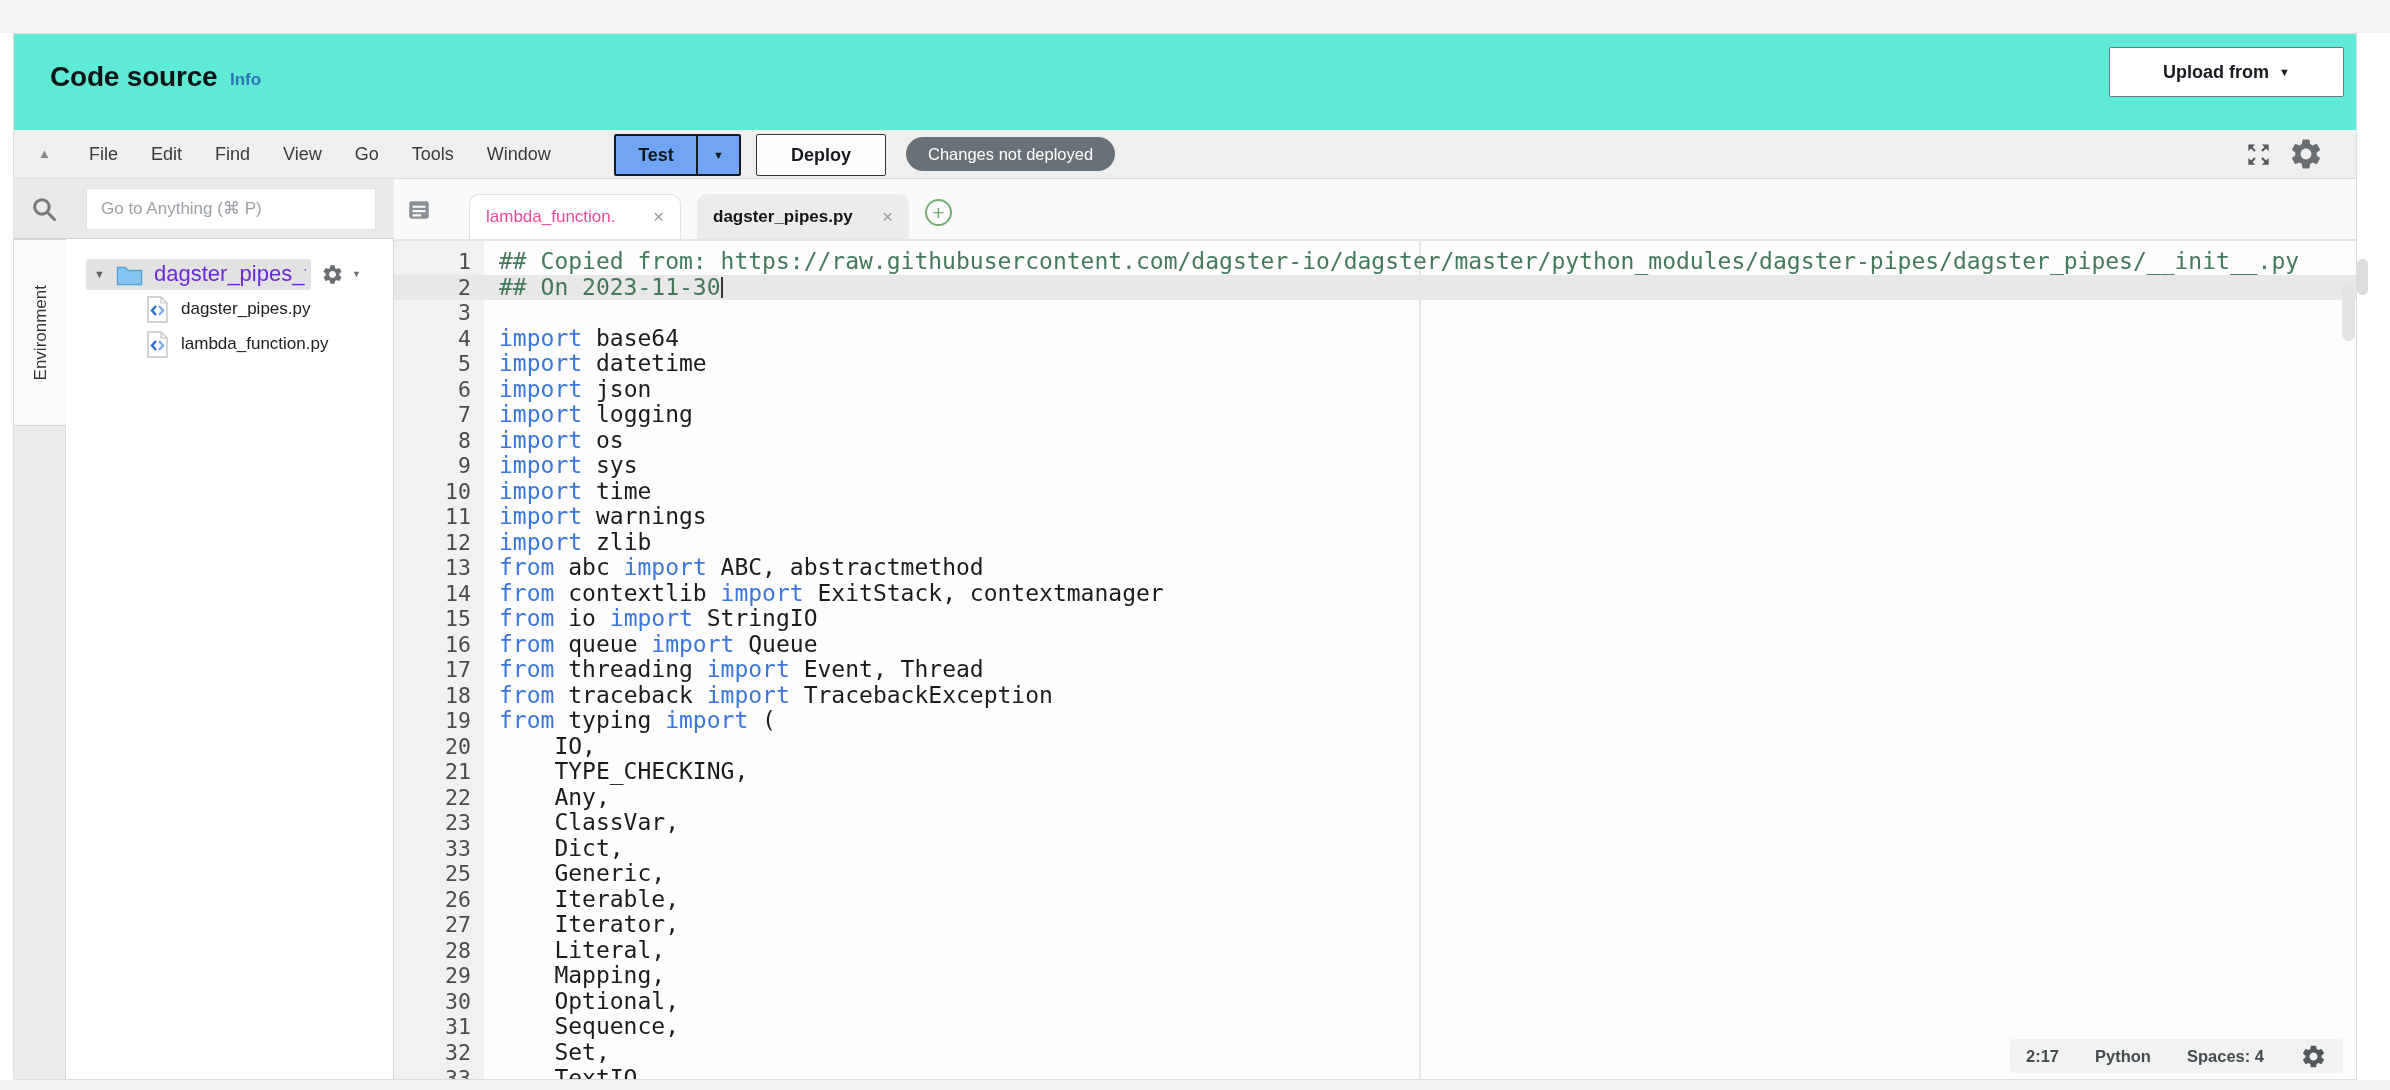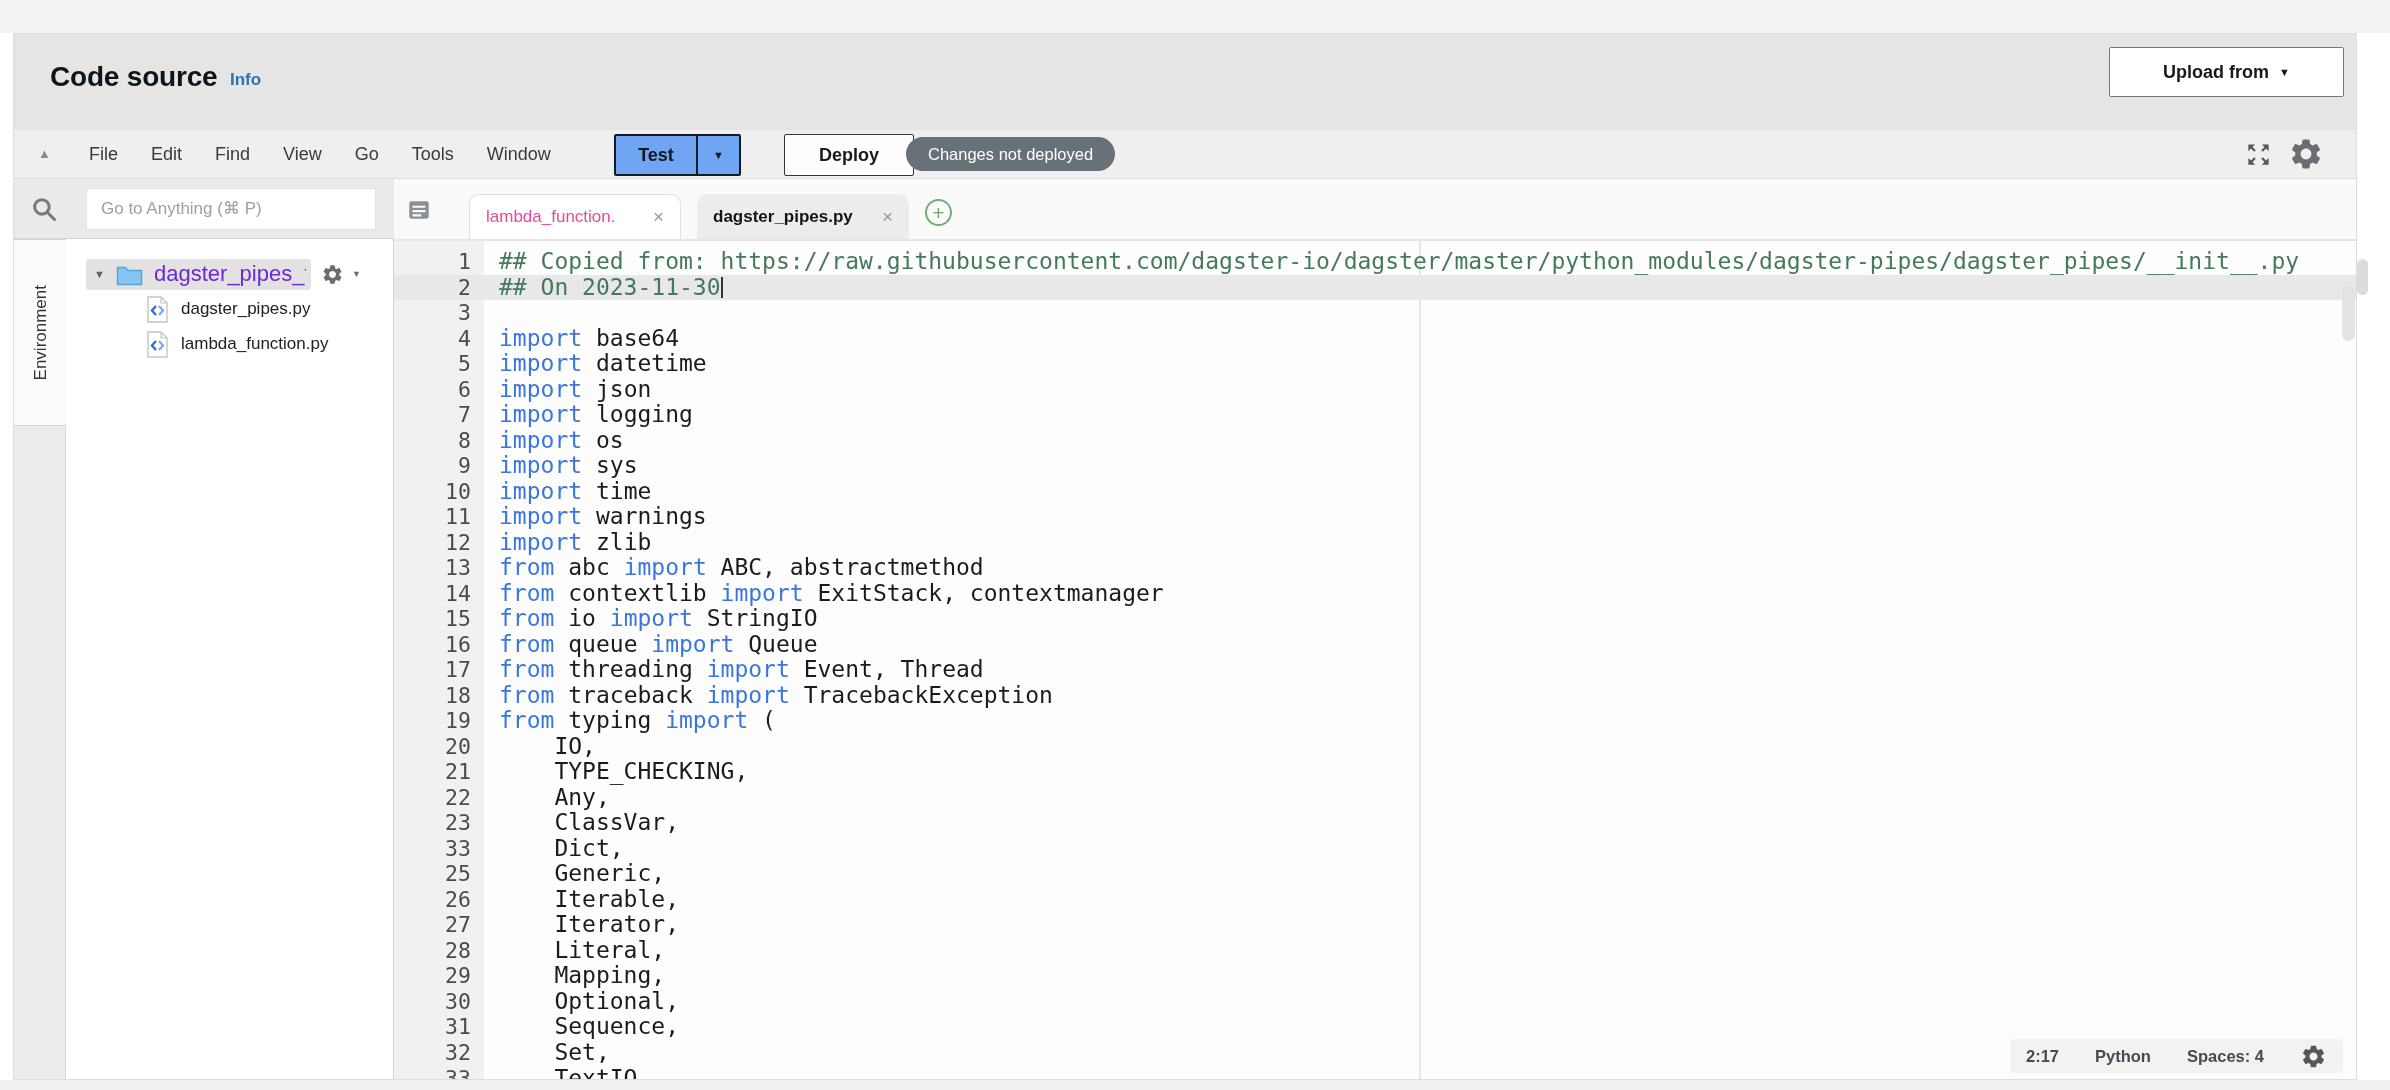--- a/index.html
+++ b/index.html
@@ -4,36 +4,36 @@
 <style>
   * { margin:0; padding:0; box-sizing:border-box; }
   html,body { width:2390px; height:1090px; background:#ffffff; font-family:"Liberation Sans", sans-serif; overflow:hidden; }
   .strip-top { position:absolute; left:0; top:0; width:2390px; height:33px; background:#F2F3F3; }
   .strip-bottom { position:absolute; left:0; top:1080px; width:2390px; height:10px; background:#F0F1F1; }
   .page-scroll-thumb { position:absolute; left:2357px; top:259px; width:11px; height:36px; border-radius:6px; background:#DCDCDC; }
 
   .card { position:absolute; left:13px; top:33px; width:2344px; height:1047px; background:#ffffff; border:1px solid #D9DEDE; overflow:hidden; }
 
   
-  .card-header { position:absolute; left:0; top:0; width:100%; height:96px; background:#e5e5e5; }
+  .card-header { position:absolute; left:0; top:0; width:100%; height:96px; background:#5eead4; }
   .page-title { position:absolute; left:36px; top:27px; font-size:28px; font-weight:bold; color:#0F1419; letter-spacing:-0.2px; }
   .info-link { position:absolute; left:216px; top:36px; font-size:17px; font-weight:bold; color:#2D72B5; cursor:pointer; }
   .upload-btn { position:absolute; left:2095px; top:13px; width:235px; height:50px; background:#fff; border:1.5px solid #72777B; border-radius:2px; display:flex; align-items:center; justify-content:center; gap:10px; cursor:pointer; }
   .upload-btn .lbl { font-size:18px; font-weight:bold; color:#16191F; }
   .caret { font-size:11px; color:#16191F; line-height:1; }
 
   
   .menubar { position:absolute; left:0; top:96px; width:100%; height:49px; background:#EFEFEF; border-bottom:1px solid #DCDCDC; }
   .collapse-btn { position:absolute; left:24px; top:16px; font-size:13px; color:#87898B; cursor:pointer; }
   .menu-items { position:absolute; left:75px; top:0; height:48px; display:flex; align-items:center; gap:33px; }
   .menu-item { font-size:18px; color:#3A3A3A; cursor:pointer; }
   .test-split { position:absolute; left:600px; top:4px; height:42px; display:flex; border:2px solid #121A22; border-radius:2px; overflow:hidden; cursor:pointer; }
   .test-main { width:80px; background:#6FA5F3; display:flex; align-items:center; justify-content:center; font-size:18px; font-weight:bold; color:#101820; }
   .test-caret { width:43px; background:#6FA5F3; border-left:2px solid #121A22; display:flex; align-items:center; justify-content:center; }
-  .deploy-btn { position:absolute; left:742px; top:4px; width:130px; height:42px; background:#FDFDFD; border:1.5px solid #30353A; border-radius:2px; font-size:18px; font-weight:bold; color:#16191F; display:flex; align-items:center; justify-content:center; cursor:pointer;margin-left:28px; }
+  .deploy-btn { position:absolute; left:742px; top:4px; width:130px; height:42px; background:#FDFDFD; border:1.5px solid #30353A; border-radius:2px; font-size:18px; font-weight:bold; color:#16191F; display:flex; align-items:center; justify-content:center; cursor:pointer; }
   .status-badge { position:absolute; left:892px; top:7px; height:34px; padding:0 22px; background:#687078; border-radius:17px; color:#fff; font-size:16.5px; display:flex; align-items:center; }
   .icon-btn { position:absolute; cursor:pointer; }
   .fullscreen-btn { right:84px; top:11px; width:27px; height:27px; color:#54585C; }
   .menubar-gear { right:32px; top:6px; width:36px; height:36px; color:#6A6E72; }
   .icon-btn svg { width:100%; height:100%; display:block; }
 
   
   .search-row { position:absolute; left:0; top:145px; width:380px; height:60px; background:#E9EAEA; border-bottom:1px solid #D2D2D2; }
   .search-icon { position:absolute; left:16px; top:16px; width:28px; height:28px; color:#77797B; }
   .search-icon svg { width:100%; height:100%; }

